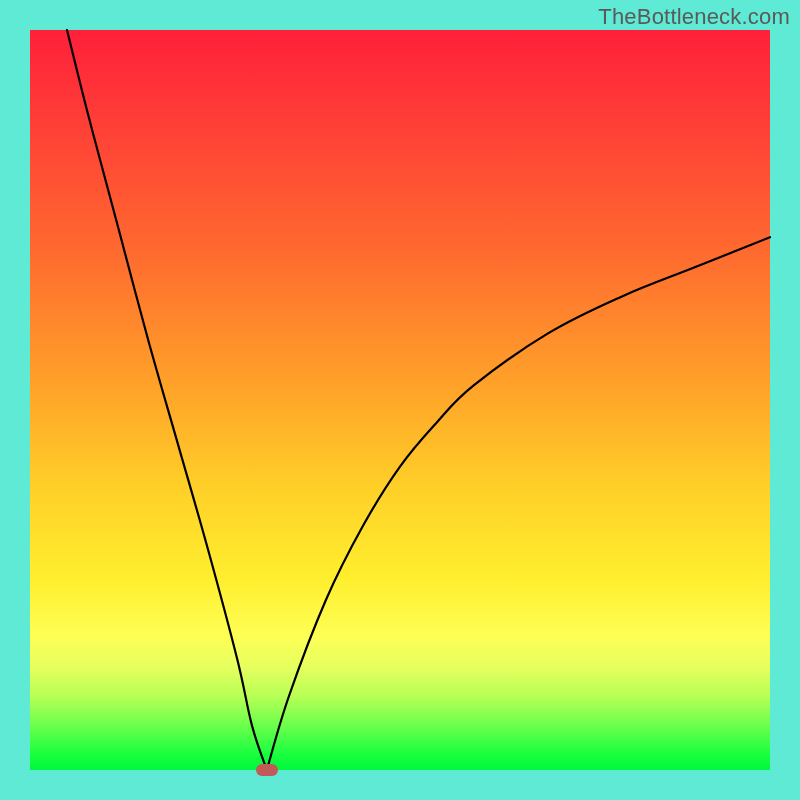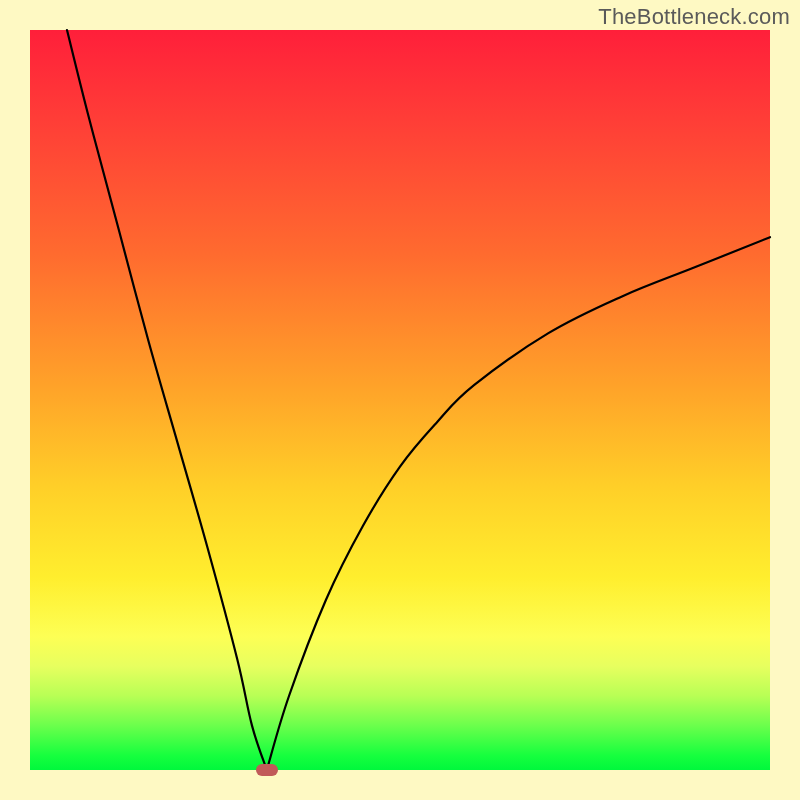--- a/index.html
+++ b/index.html
@@ -8,21 +8,21 @@
     width: 800px;
     height: 800px;
     overflow: hidden;
     background: #000;
     font-family: Arial, Helvetica, sans-serif;
   }
   .frame {
     position: relative;
     width: 800px;
     height: 800px;
-    background: #fef9c3;
+    background: #5eead4;
   }
   .plot-area {
     position: absolute;
     left: 30px;
     top: 30px;
     width: 740px;
     height: 740px;
     
     background: linear-gradient(
       to bottom,

